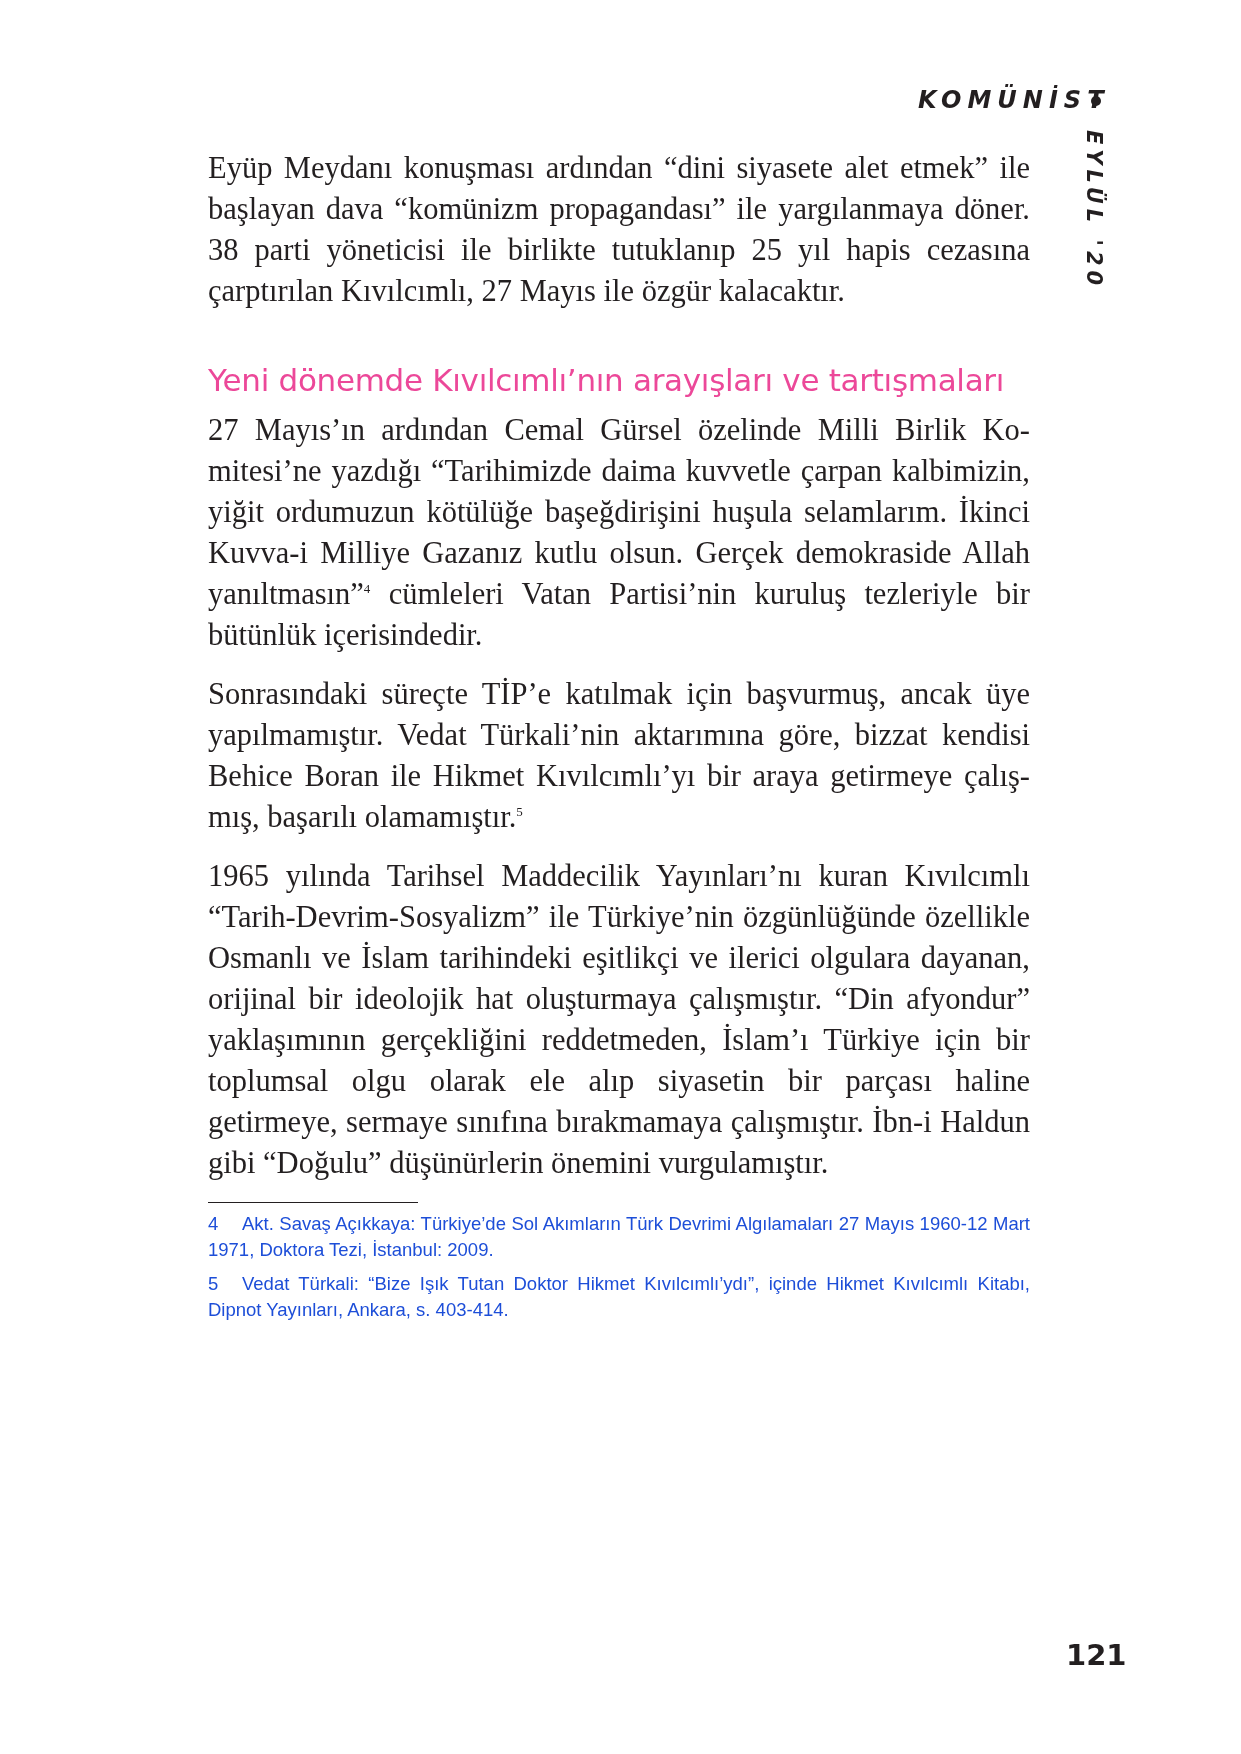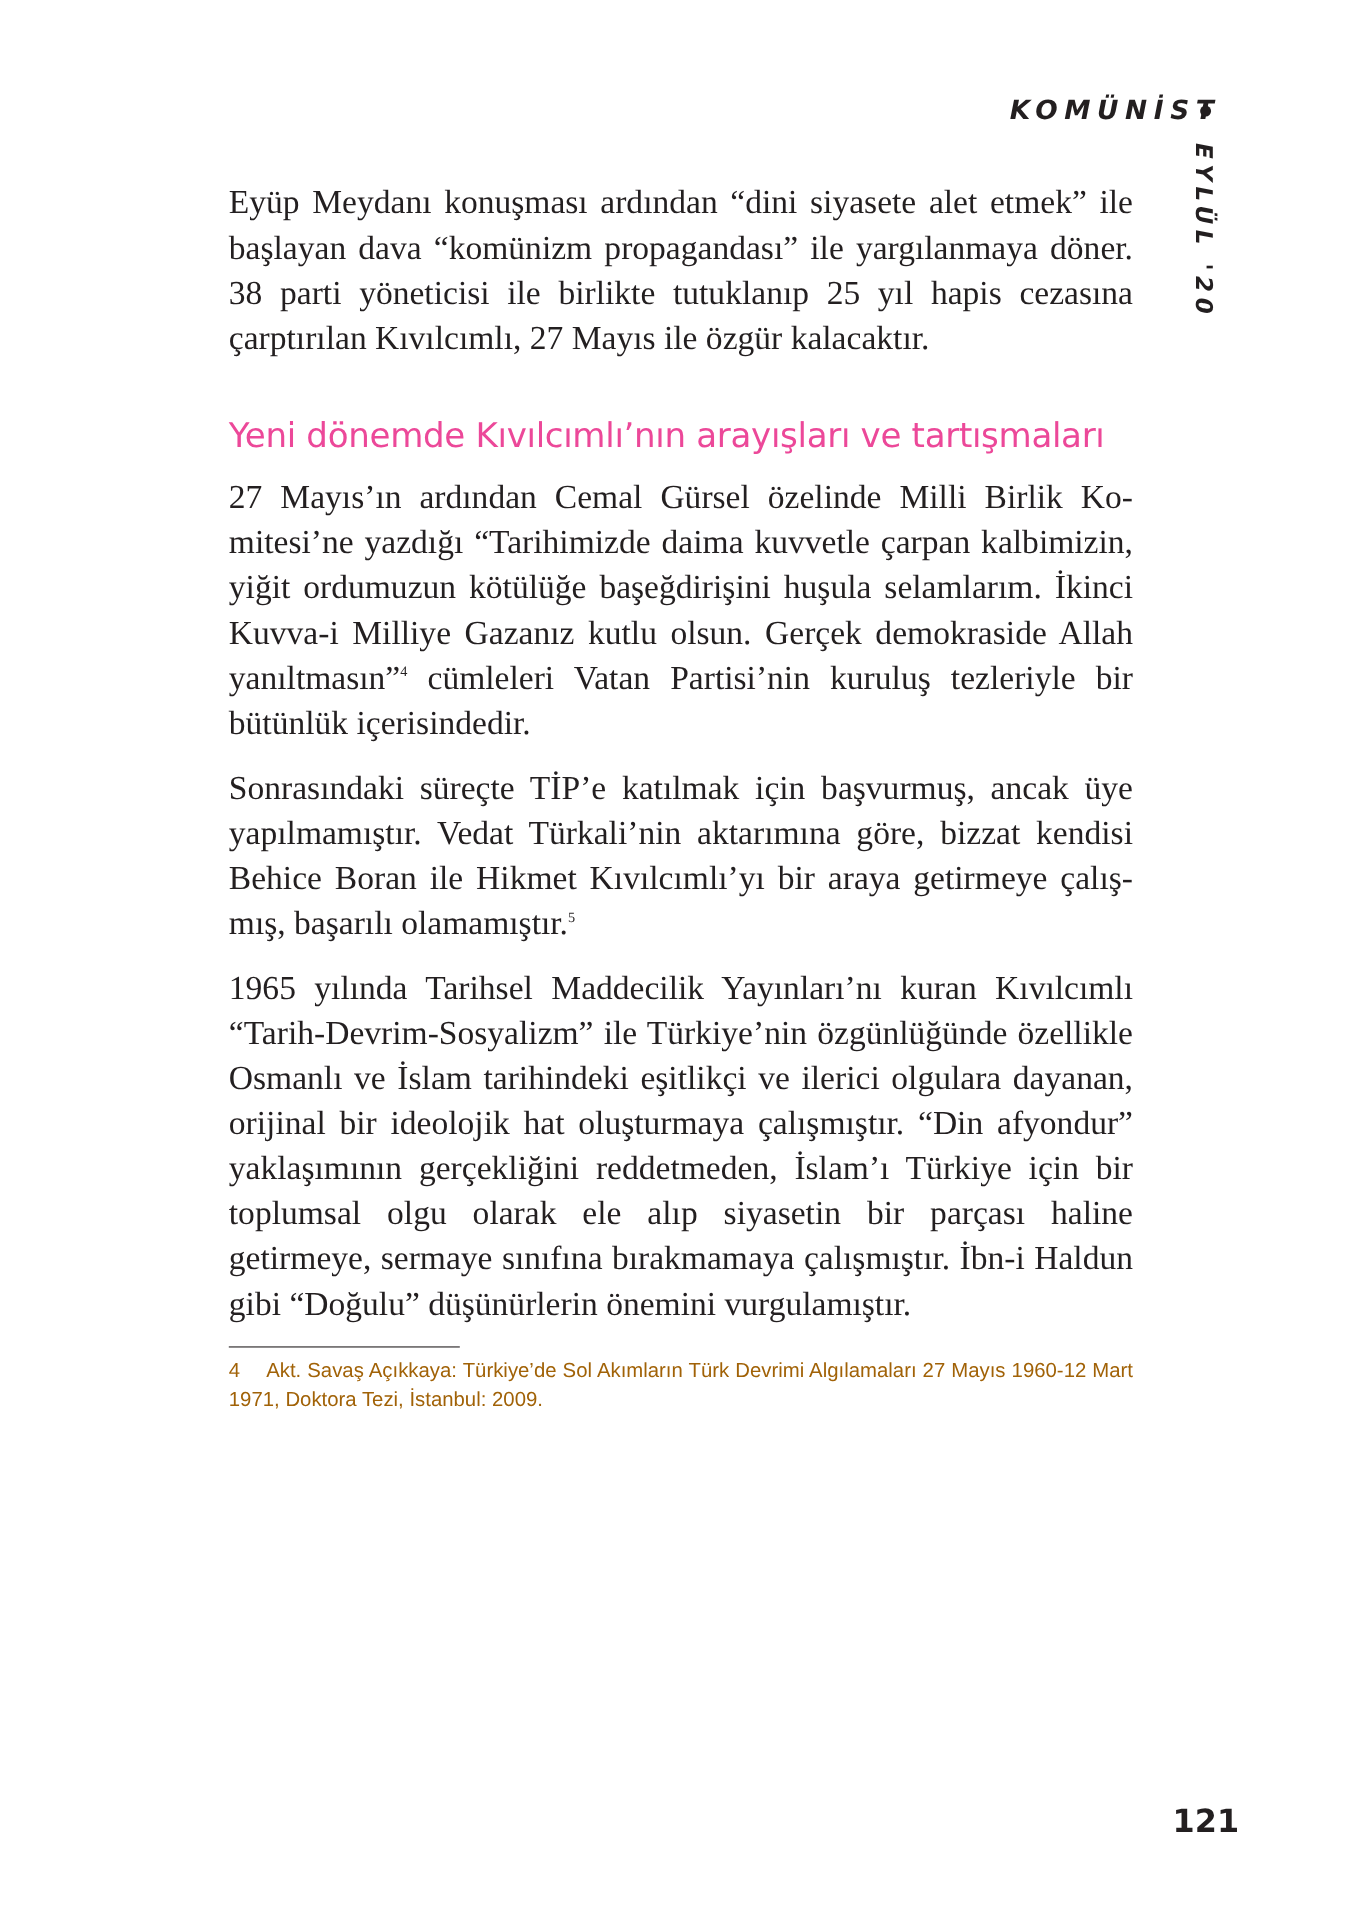--- a/index.html
+++ b/index.html
@@ -50,21 +50,21 @@
       position: absolute;
       left: 208px;
       top: 148px;
       width: 822px;
     }
     .body-text {
       font-family: "Liberation Serif", serif;
       font-size: 30.5px;
       line-height: 41px;
       text-align: justify;
-      margin: 16px 0 18px 0;
+      margin: 0 0 18px 0;
       color: #231f20;
     }
     .section-heading {
       font-family: "DejaVu Sans", sans-serif;
       font-size: 31px;
       line-height: 40px;
       font-weight: normal;
       margin: 48px 0 10px 0;
       color: #ec4899;
       letter-spacing: -0.3px;
@@ -79,21 +79,21 @@
       height: 0;
       border-top: 1.5px solid #231f20;
       margin: 4px 0 8px 0;
     }
     .footnote {
       font-family: "Liberation Sans", sans-serif;
       font-size: 18.5px;
       line-height: 26px;
       text-align: justify;
       margin: 0 0 8px 0;
-      color: #a16207;
+      color: #1d4ed8;
     }
     .fn-num {
       display: inline-block;
       width: 34px;
     }
     .page-number {
       position: absolute;
       top: 1638px;
       left: 1066px;
       font-family: "DejaVu Sans", sans-serif;
@@ -118,15 +118,16 @@
 
   <p class="body-text"><span>Sonrasındaki süreçte TİP’e katılmak için başvurmuş, ancak üye yapılmamıştır. Vedat Türkali’nin aktarımına göre, bizzat kendisi Behice Boran ile Hikmet Kıvılcımlı’yı bir araya getirmeye çalış­mış, başarılı olamamıştır.</span><sup>5</sup></p>
 
   <p class="body-text">1965 yılında Tarihsel Maddecilik Yayınları’nı kuran Kıvılcım­lı “Tarih-Devrim-Sosyalizm” ile Türkiye’nin özgünlüğünde özellikle Osmanlı ve İslam tarihindeki eşitlikçi ve ilerici olgu­lara dayanan, orijinal bir ideolojik hat oluşturmaya çalışmıştır. “Din afyondur” yaklaşımının gerçekliğini reddetmeden, İslam’ı Türkiye için bir toplumsal olgu olarak ele alıp siyasetin bir par­çası haline getirmeye, sermaye sınıfına bırakmamaya çalışmıştır. İbn-i Haldun gibi “Doğulu” düşünürlerin önemini vurgulamış­tır.</p>
 
 
   <div class="footnote-rule"></div>
 
   <p class="footnote"><span class="fn-num">4</span><span>Akt. Savaş Açıkkaya: Türkiye’de Sol Akımların Türk Devrimi Algılamaları 27 Mayıs 1960-12 Mart 1971, Doktora Tezi, İstanbul: 2009.</span></p>
 
+  <p class="footnote"><span class="fn-num">5</span><span>Vedat Türkali: “Bize Işık Tutan Doktor Hikmet Kıvılcımlı’ydı”, içinde Hikmet Kıvılcımlı Kitabı, Dipnot Yayınları, Ankara, s. 403-414.</span></p>
 </div>
 
 <div class="page-number">121</div>
 
 </body></html>

